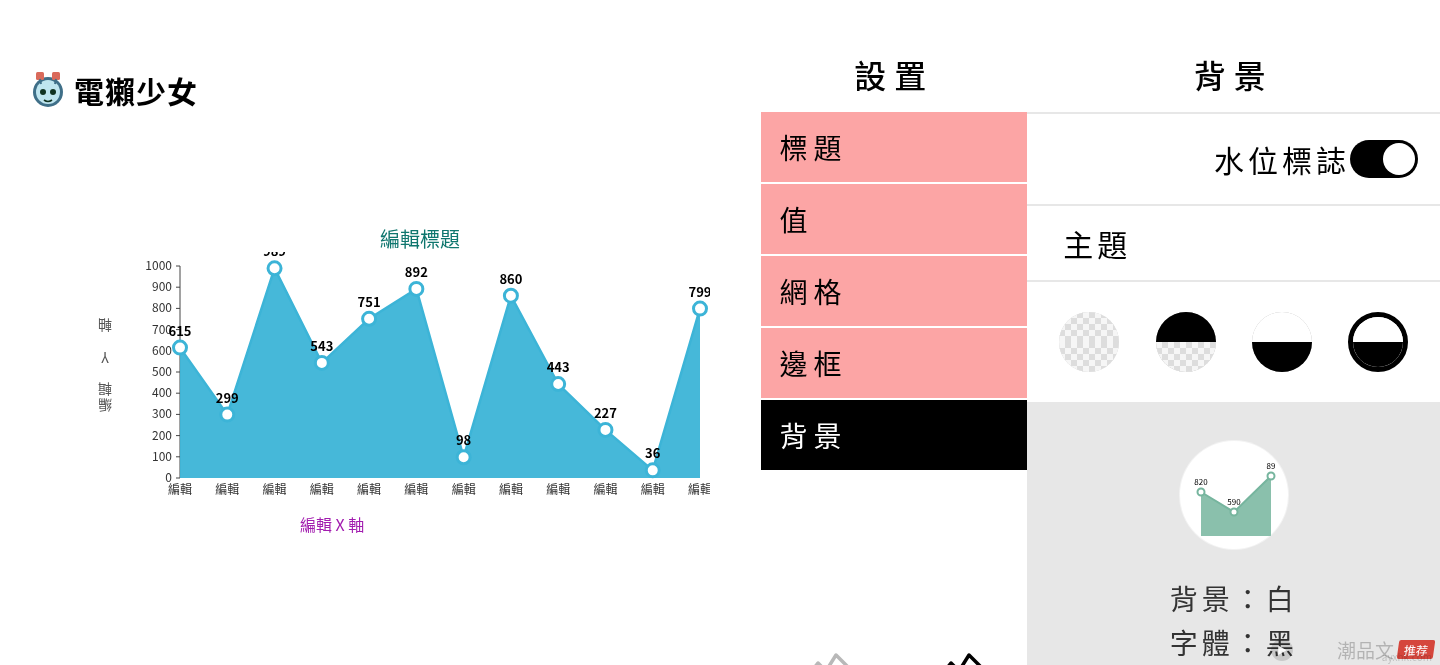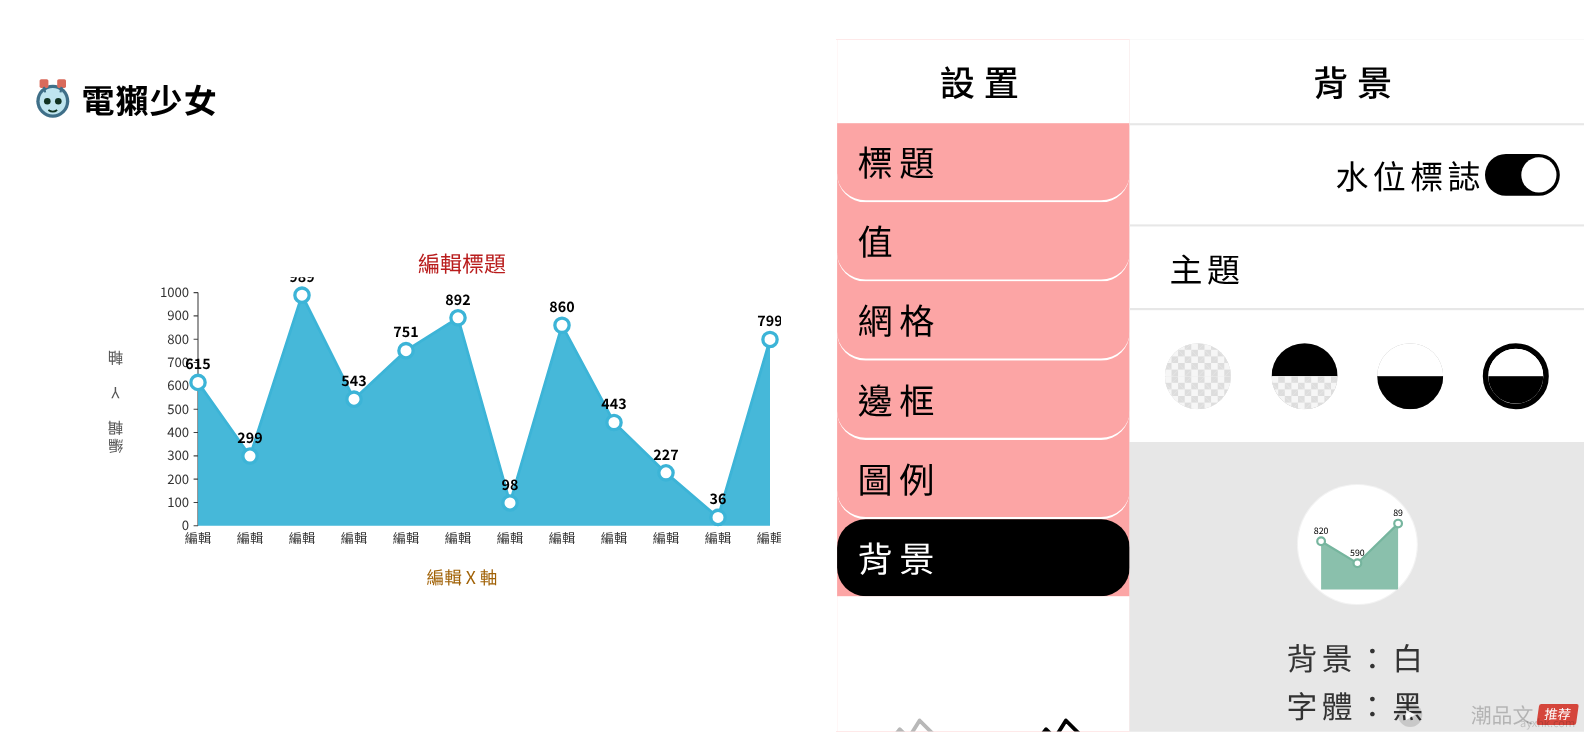--- a/index.html
+++ b/index.html
@@ -3,28 +3,28 @@
 <meta charset="utf-8">
 <style>
   html,body{margin:0;padding:0;width:1440px;height:665px;background:#fff;font-family:"PingFang TC","Microsoft JhengHei","Noto Sans CJK TC",sans-serif;overflow:hidden;color:#000;}
   .app{display:flex;width:1440px;height:665px;margin-top:36px;}
   
   .panel-left{width:761px;height:665px;position:relative;background:#fff;}
   .brand{display:flex;align-items:center;position:absolute;left:28px;top:32px;}
   .brand-logo{width:40px;height:40px;margin-right:6px;}
   .brand-name{font-size:30px;font-weight:700;letter-spacing:1px;}
   .y-axis-title{position:absolute;left:95px;top:280px;width:16px;font-size:14px;color:#555;transform:rotate(180deg);writing-mode:vertical-rl;text-orientation:upright;letter-spacing:2px;}
-  .chart-title{position:absolute;left:300px;top:188px;width:240px;text-align:center;font-size:20px;color:#b91c1c;}
-  .x-axis-title{position:absolute;left:300px;top:476px;width:240px;text-align:center;font-size:16px;color:#a16207;}
+  .chart-title{position:absolute;left:300px;top:188px;width:240px;text-align:center;font-size:20px;color:#0f766e;}
+  .x-axis-title{position:absolute;left:300px;top:476px;width:240px;text-align:left;font-size:16px;color:#a21caf;}
   .chart-svg{position:absolute;left:130px;top:216px;}
   .home-indicator{position:absolute;left:280px;bottom:8px;width:200px;height:6px;border-radius:3px;background:#000;}
   
   .panel-mid{width:266px;height:665px;background:#fca5a5;display:flex;flex-direction:column;border-left:1px solid #fff;}
   .panel-header{height:76px;background:#fff;display:flex;align-items:center;justify-content:center;font-size:32px;font-weight:500;letter-spacing:8px;}
-  .setting-row{height:70px;display:flex;align-items:center;padding-left:18px;font-size:32px;letter-spacing:6px;border-bottom:2px solid #fff;border-radius:26px;}
+  .setting-row{height:70px;display:flex;align-items:center;padding-left:18px;font-size:28px;letter-spacing:6px;border-bottom:2px solid #fff;}
   .setting-row.selected{background:#000;color:#fff;border-bottom:none;}
   .mid-footer{flex:1;background:#fff;display:flex;align-items:flex-end;}
   .chart-type-tabs{height:70px;width:100%;display:flex;}
   .chart-tab{flex:1;display:flex;align-items:center;justify-content:center;}
   .chart-tab.inactive svg path{stroke:#b8b8b8;}
   .chart-tab.active{position:relative;}
   
   .panel-right{width:413px;height:665px;background:#e7e7e7;display:flex;flex-direction:column;}
   .right-row{background:#fff;display:flex;align-items:center;padding:0 22px;border-bottom:2px solid #e7e7e7;}
   .right-row.h76{height:76px;justify-content:center;font-size:32px;font-weight:500;letter-spacing:8px;}
@@ -147,21 +147,20 @@
     <div class="home-indicator"></div>
   </div>
 
   <div class="panel-mid">
     <div class="panel-header">設置</div>
     <div id="settings-list">
         <div class="setting-row">標題</div>
         <div class="setting-row">值</div>
         <div class="setting-row">網格</div>
         <div class="setting-row">邊框</div>
-        <div class="setting-row">圖例</div>
         <div class="setting-row selected">背景</div>
       </div>
     <div class="mid-footer">
       <div class="chart-type-tabs">
         <div class="chart-tab inactive">
           <svg width="48" height="34" viewBox="0 0 48 34">
               <path d="M3 28 L14 14 L22 22 L32 6 L44 18" stroke="#b8b8b8" stroke-width="3.5" fill="none" stroke-linejoin="round" stroke-linecap="round"></path>
             </svg>
         </div>
         <div class="chart-tab active">

